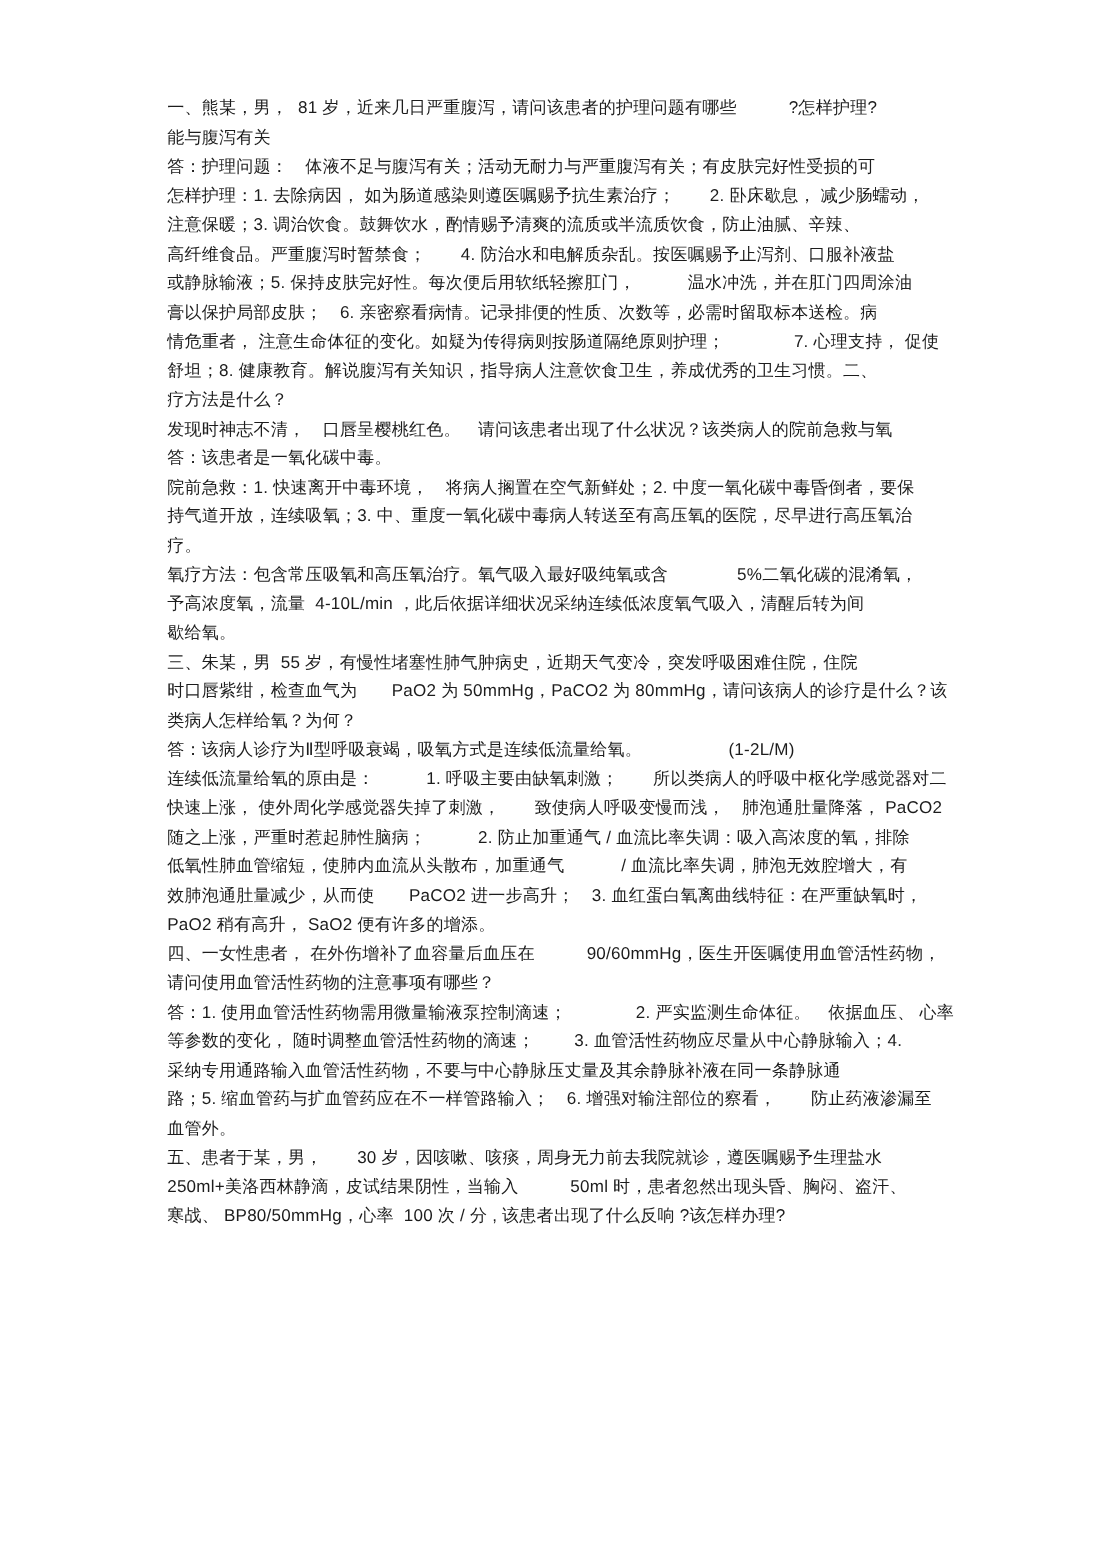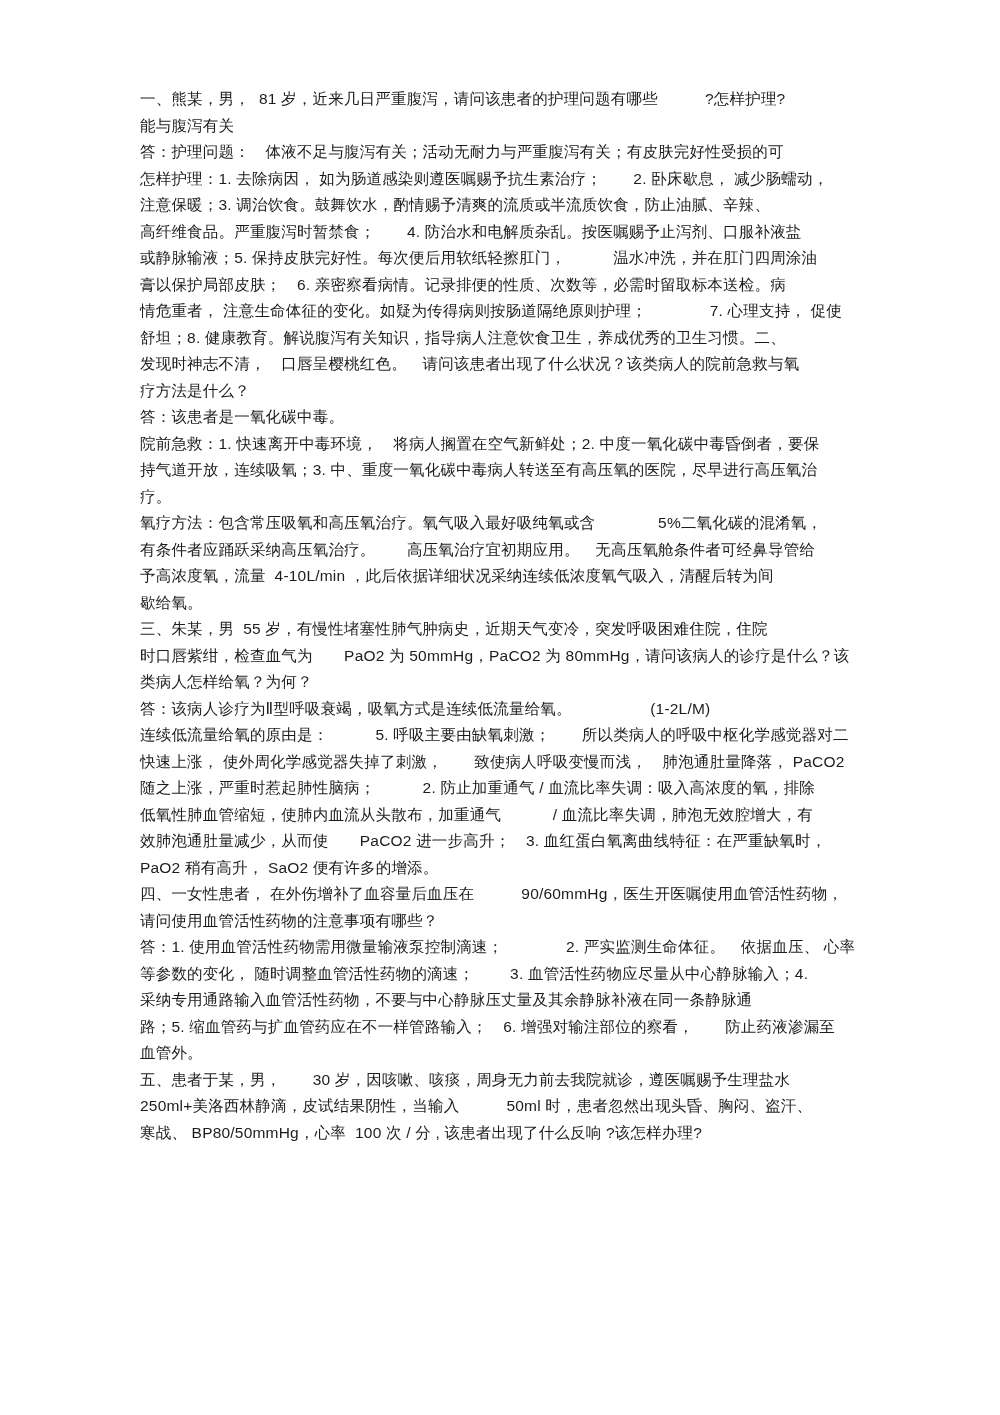--- a/index.html
+++ b/index.html
@@ -10,21 +10,21 @@
   .page {
     position: relative;
     width: 1000px;
     height: 1415px;
     background: #ffffff;
     overflow: hidden;
     font-family: "Liberation Sans", "DejaVu Sans", sans-serif;
   }
   .doc {
     position: absolute;
-    left: 140px;
+    left: 152px;
     top: 86px;
     width: 730px;
     color: #1c1c1c;
   }
   .para {
     margin: 0;
     padding: 0;
   }
   .line {
     height: 26.5px;
@@ -47,45 +47,44 @@
         <div class="line">答：护理问题：　体液不足与腹泻有关；活动无耐力与严重腹泻有关；有皮肤完好性受损的可</div>
       </div>
       <div class="para">
         <div class="line">怎样护理：1. 去除病因， 如为肠道感染则遵医嘱赐予抗生素治疗；　　2. 卧床歇息， 减少肠蠕动，</div>
         <div class="line">注意保暖；3. 调治饮食。鼓舞饮水，酌情赐予清爽的流质或半流质饮食，防止油腻、辛辣、</div>
         <div class="line">高纤维食品。严重腹泻时暂禁食；　　4. 防治水和电解质杂乱。按医嘱赐予止泻剂、口服补液盐</div>
         <div class="line">或静脉输液；5. 保持皮肤完好性。每次便后用软纸轻擦肛门，　　　温水冲洗，并在肛门四周涂油</div>
         <div class="line">膏以保护局部皮肤；　6. 亲密察看病情。记录排便的性质、次数等，必需时留取标本送检。病</div>
         <div class="line">情危重者， 注意生命体征的变化。如疑为传得病则按肠道隔绝原则护理；　　　　7. 心理支持， 促使</div>
         <div class="line">舒坦；8. 健康教育。解说腹泻有关知识，指导病人注意饮食卫生，养成优秀的卫生习惯。二、</div>
+        <div class="line">疗方法是什么？</div>
         <div class="line">发现时神志不清，　口唇呈樱桃红色。　请问该患者出现了什么状况？该类病人的院前急救与氧</div>
-        <div class="line">疗方法是什么？</div>
       </div>
       <div class="para">
         <div class="line">答：该患者是一氧化碳中毒。</div>
       </div>
       <div class="para">
         <div class="line">院前急救：1. 快速离开中毒环境，　将病人搁置在空气新鲜处；2. 中度一氧化碳中毒昏倒者，要保</div>
         <div class="line">持气道开放，连续吸氧；3. 中、重度一氧化碳中毒病人转送至有高压氧的医院，尽早进行高压氧治</div>
         <div class="line">疗。</div>
       </div>
       <div class="para">
         <div class="line">氧疗方法：包含常压吸氧和高压氧治疗。氧气吸入最好吸纯氧或含　　　　5%二氧化碳的混淆氧，</div>
-        <div class="line">有条件者应踊跃采纳高压氧治疗。　　高压氧治疗宜初期应用。　无高压氧舱条件者可经鼻导管给</div>
         <div class="line">予高浓度氧，流量  4-10L/min ，此后依据详细状况采纳连续低浓度氧气吸入，清醒后转为间</div>
         <div class="line">歇给氧。</div>
       </div>
       <div class="para">
         <div class="line">三、朱某，男  55 岁，有慢性堵塞性肺气肿病史，近期天气变冷，突发呼吸困难住院，住院</div>
         <div class="line">时口唇紫绀，检查血气为　　PaO2 为 50mmHg，PaCO2 为 80mmHg，请问该病人的诊疗是什么？该</div>
         <div class="line">类病人怎样给氧？为何？</div>
       </div>
       <div class="para">
         <div class="line">答：该病人诊疗为Ⅱ型呼吸衰竭，吸氧方式是连续低流量给氧。　　　　　(1-2L/M)</div>
-        <div class="line">连续低流量给氧的原由是：　　　5. 呼吸主要由缺氧刺激；　　所以类病人的呼吸中枢化学感觉器对二</div>
+        <div class="line">连续低流量给氧的原由是：　　　1. 呼吸主要由缺氧刺激；　　所以类病人的呼吸中枢化学感觉器对二</div>
         <div class="line">快速上涨， 使外周化学感觉器失掉了刺激，　　致使病人呼吸变慢而浅，　肺泡通肚量降落， PaCO2</div>
         <div class="line">随之上涨，严重时惹起肺性脑病；　　　2. 防止加重通气 / 血流比率失调：吸入高浓度的氧，排除</div>
         <div class="line">低氧性肺血管缩短，使肺内血流从头散布，加重通气　　　 / 血流比率失调，肺泡无效腔增大，有</div>
         <div class="line">效肺泡通肚量减少，从而使　　PaCO2 进一步高升；　3. 血红蛋白氧离曲线特征：在严重缺氧时，</div>
         <div class="line">PaO2 稍有高升， SaO2 便有许多的增添。</div>
       </div>
       <div class="para">
         <div class="line">四、一女性患者， 在外伤增补了血容量后血压在　　　90/60mmHg，医生开医嘱使用血管活性药物，</div>
         <div class="line">请问使用血管活性药物的注意事项有哪些？</div>
       </div>

